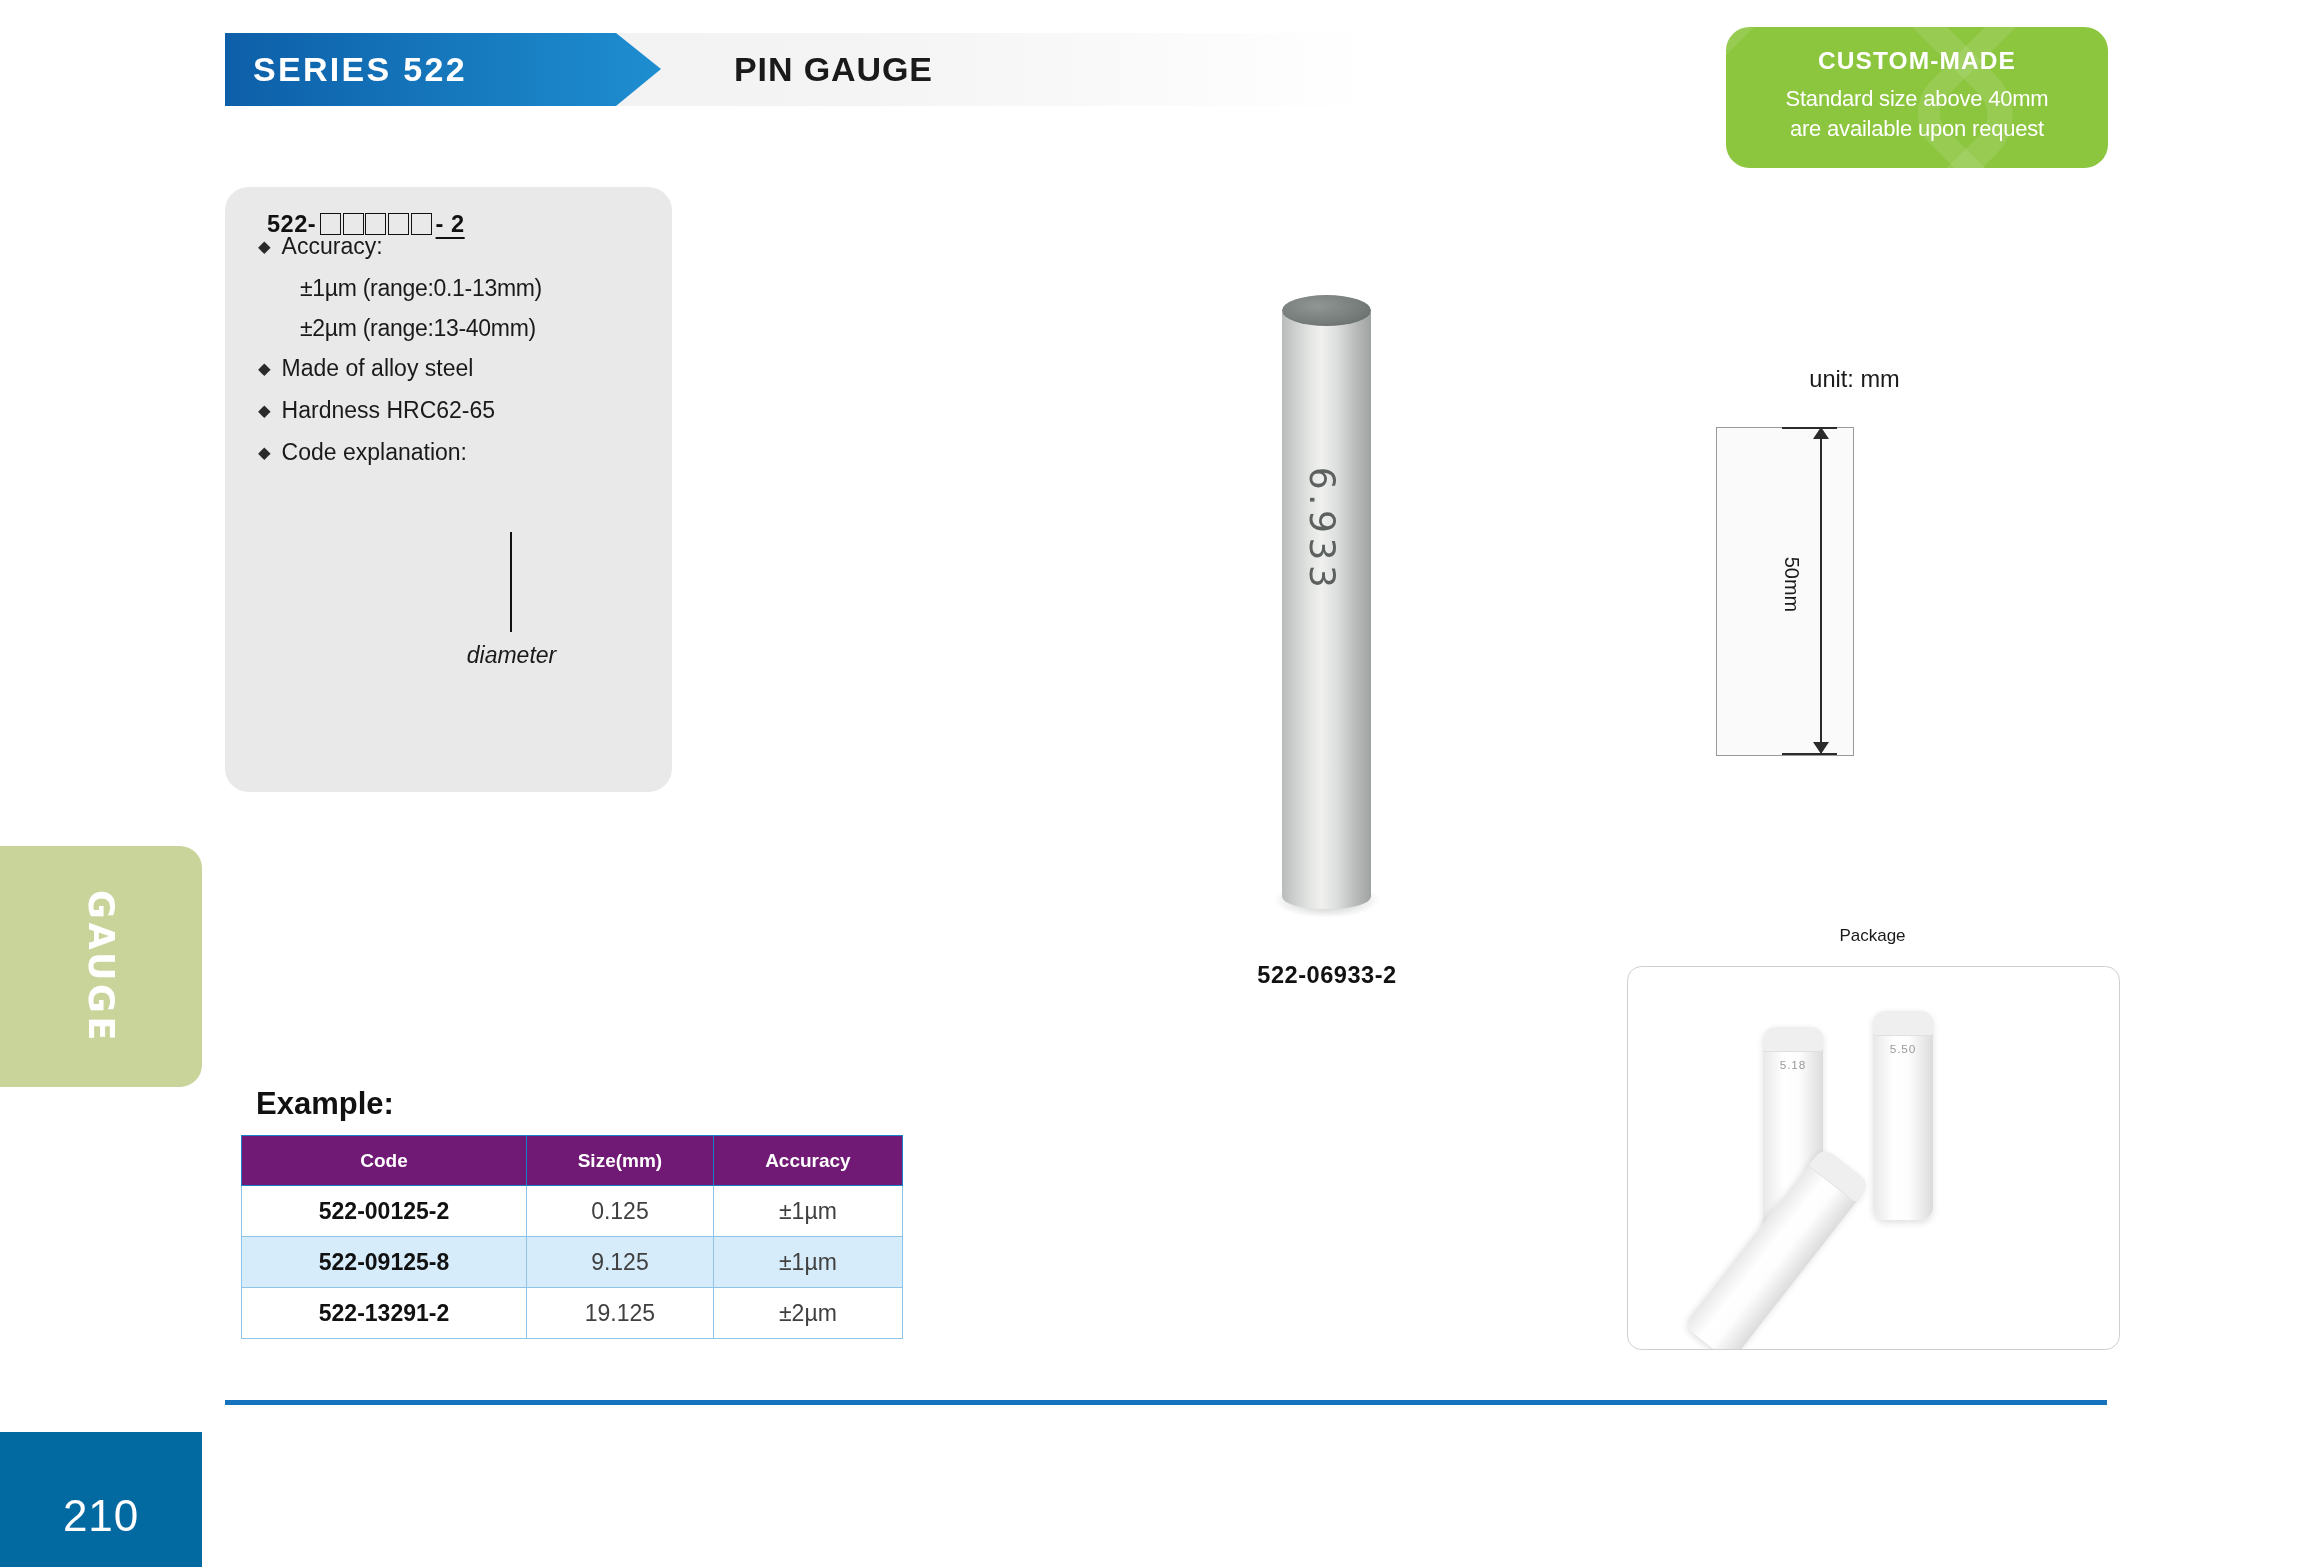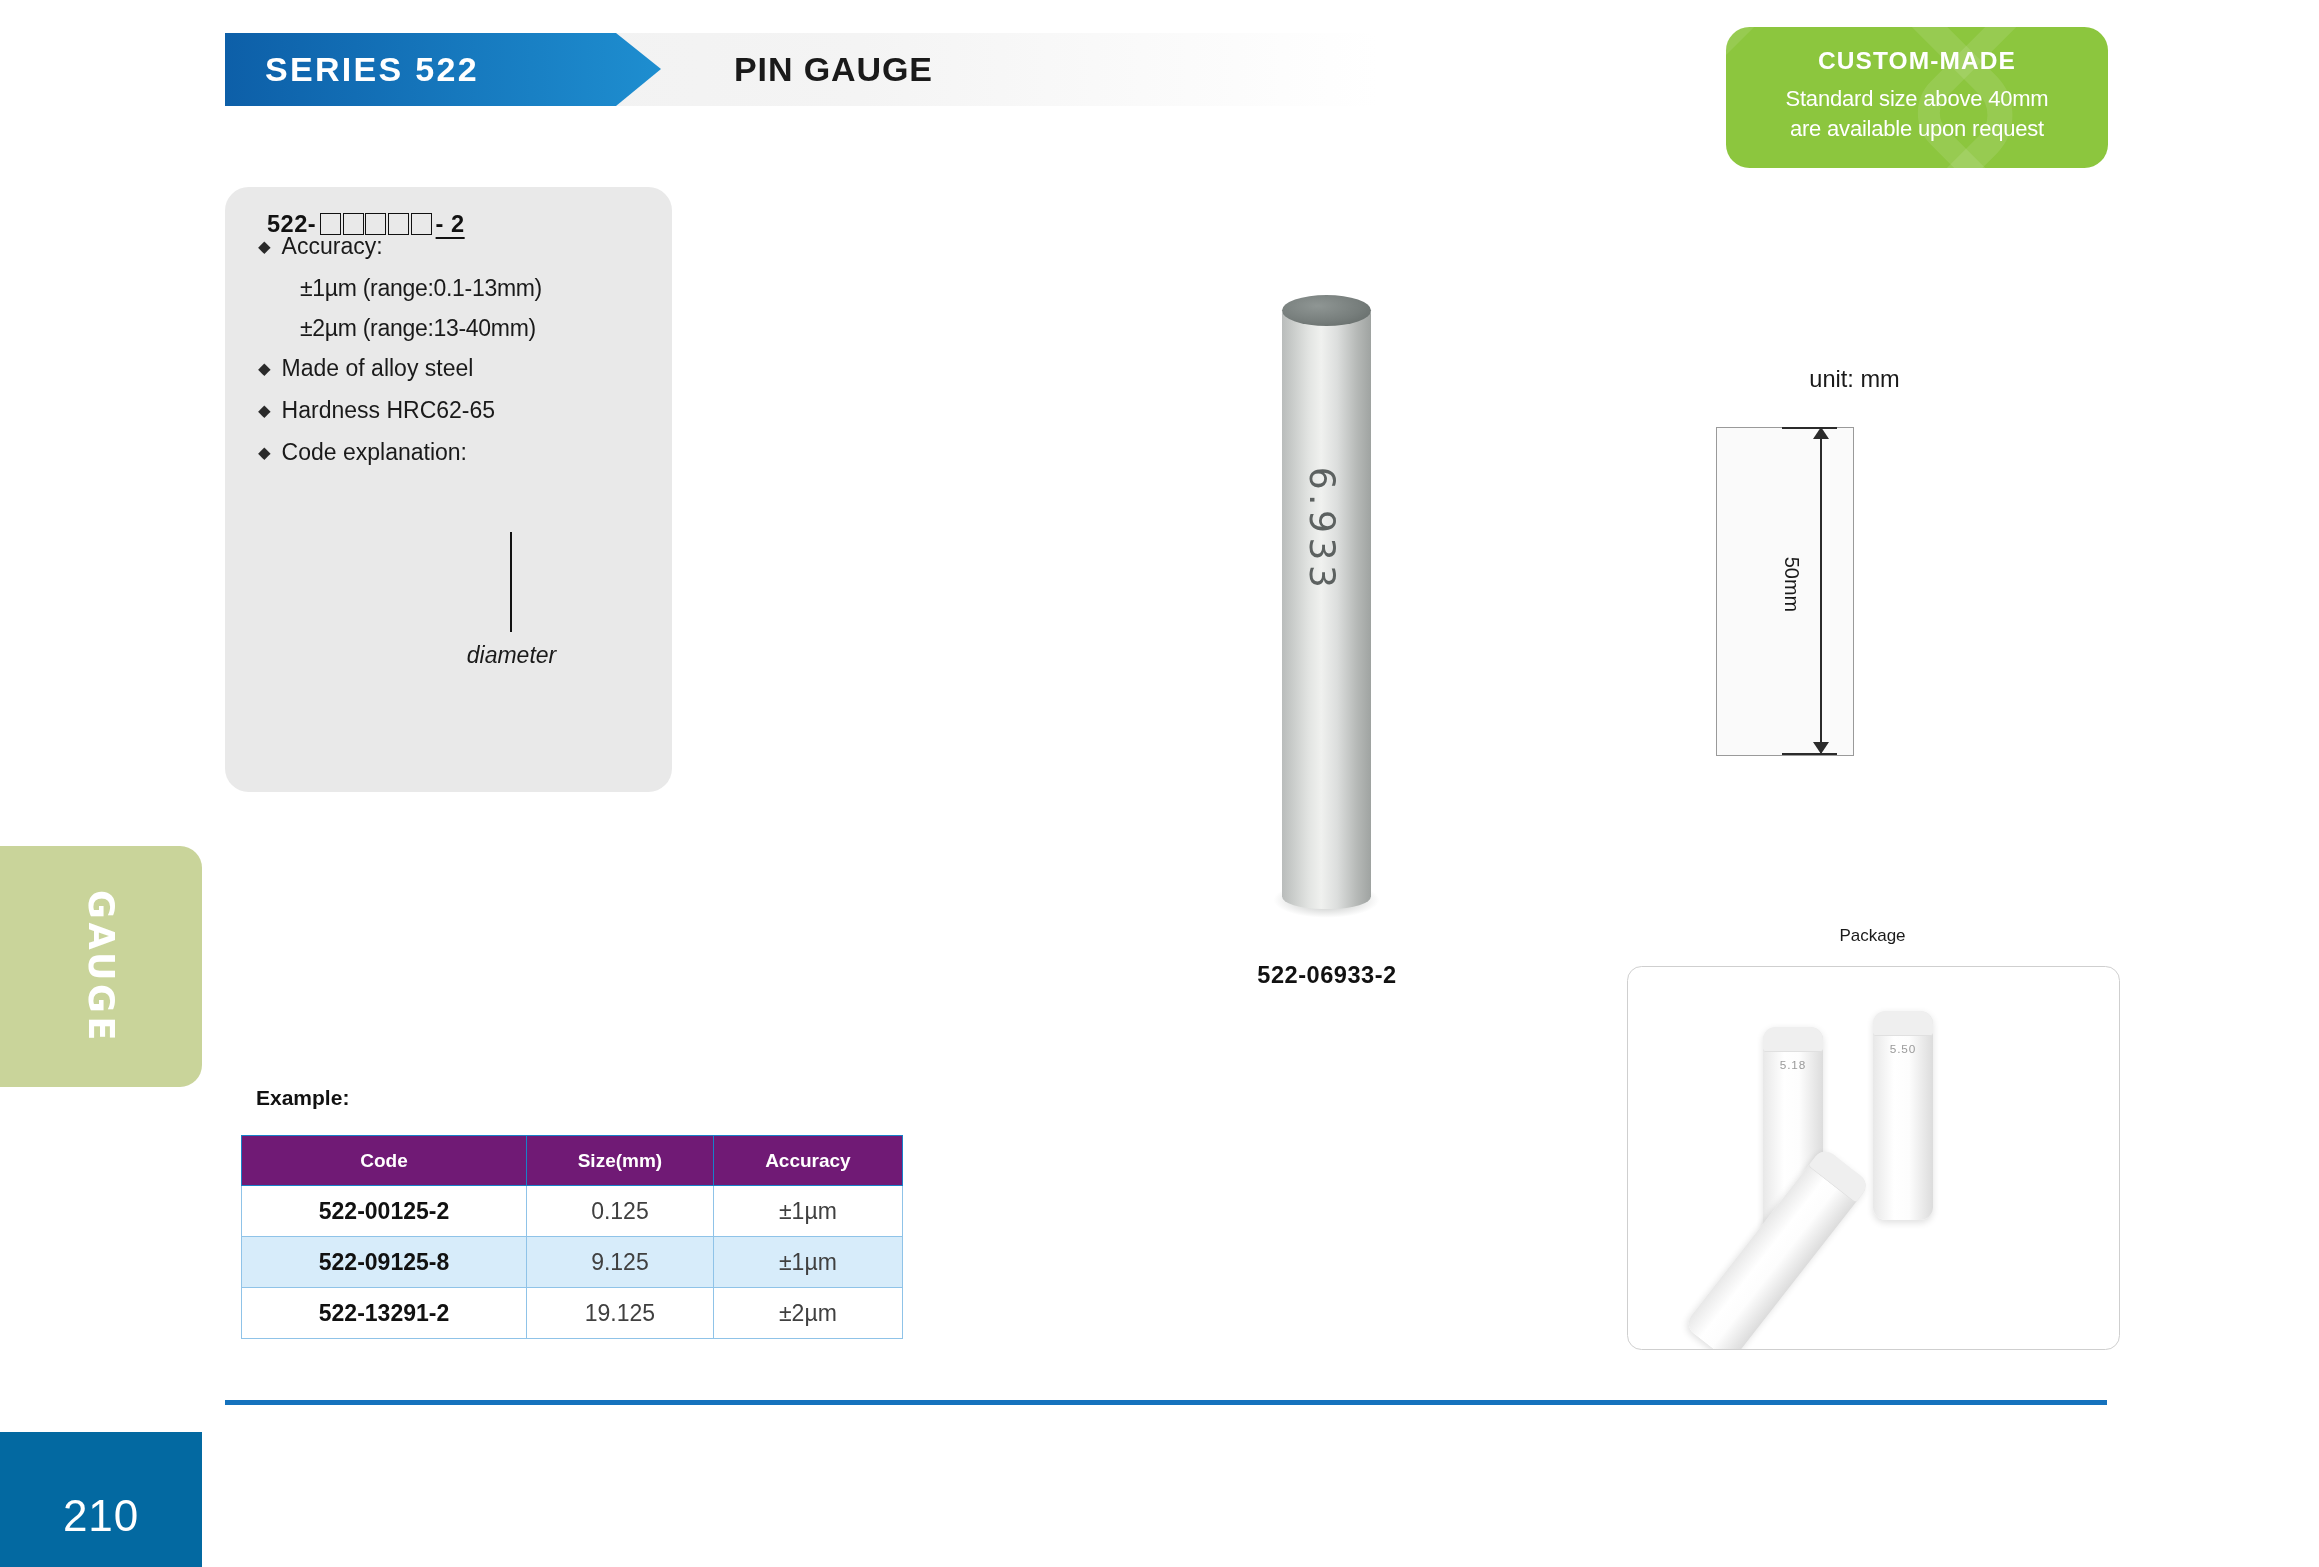--- a/index.html
+++ b/index.html
@@ -38,21 +38,21 @@
     width: 436px;
     height: 73px;
     background: linear-gradient(to right, #0d5fa8 0%, #1e8ed0 100%);
     clip-path: polygon(0 0, 391px 0, 436px 36px, 391px 73px, 0 73px);
     color: #ffffff;
     font-size: 34px;
     font-weight: bold;
     letter-spacing: 2.3px;
     display: flex;
     align-items: center;
-    padding-left: 40px;
+    padding-left: 28px;
     box-sizing: border-box;
   }
   .page-title {
     position: absolute;
     left: 509px;
     top: 0;
     height: 73px;
     display: flex;
     align-items: center;
     font-size: 34px;
@@ -379,21 +379,21 @@
     left: 189px; top: 198px; width: 60px; height: 227px;
     transform: rotate(38deg);
     transform-origin: 50% 0%;
   }
 
   
   .example-label {
     position: absolute;
     left: 256px;
     top: 1086px;
-    font-size: 21px;
+    font-size: 31px;
     font-weight: bold;
     color: #111;
   }
   .example-table {
     position: absolute;
     left: 241px;
     top: 1135px;
     width: 662px;
     border-collapse: collapse;
     font-size: 23px;

